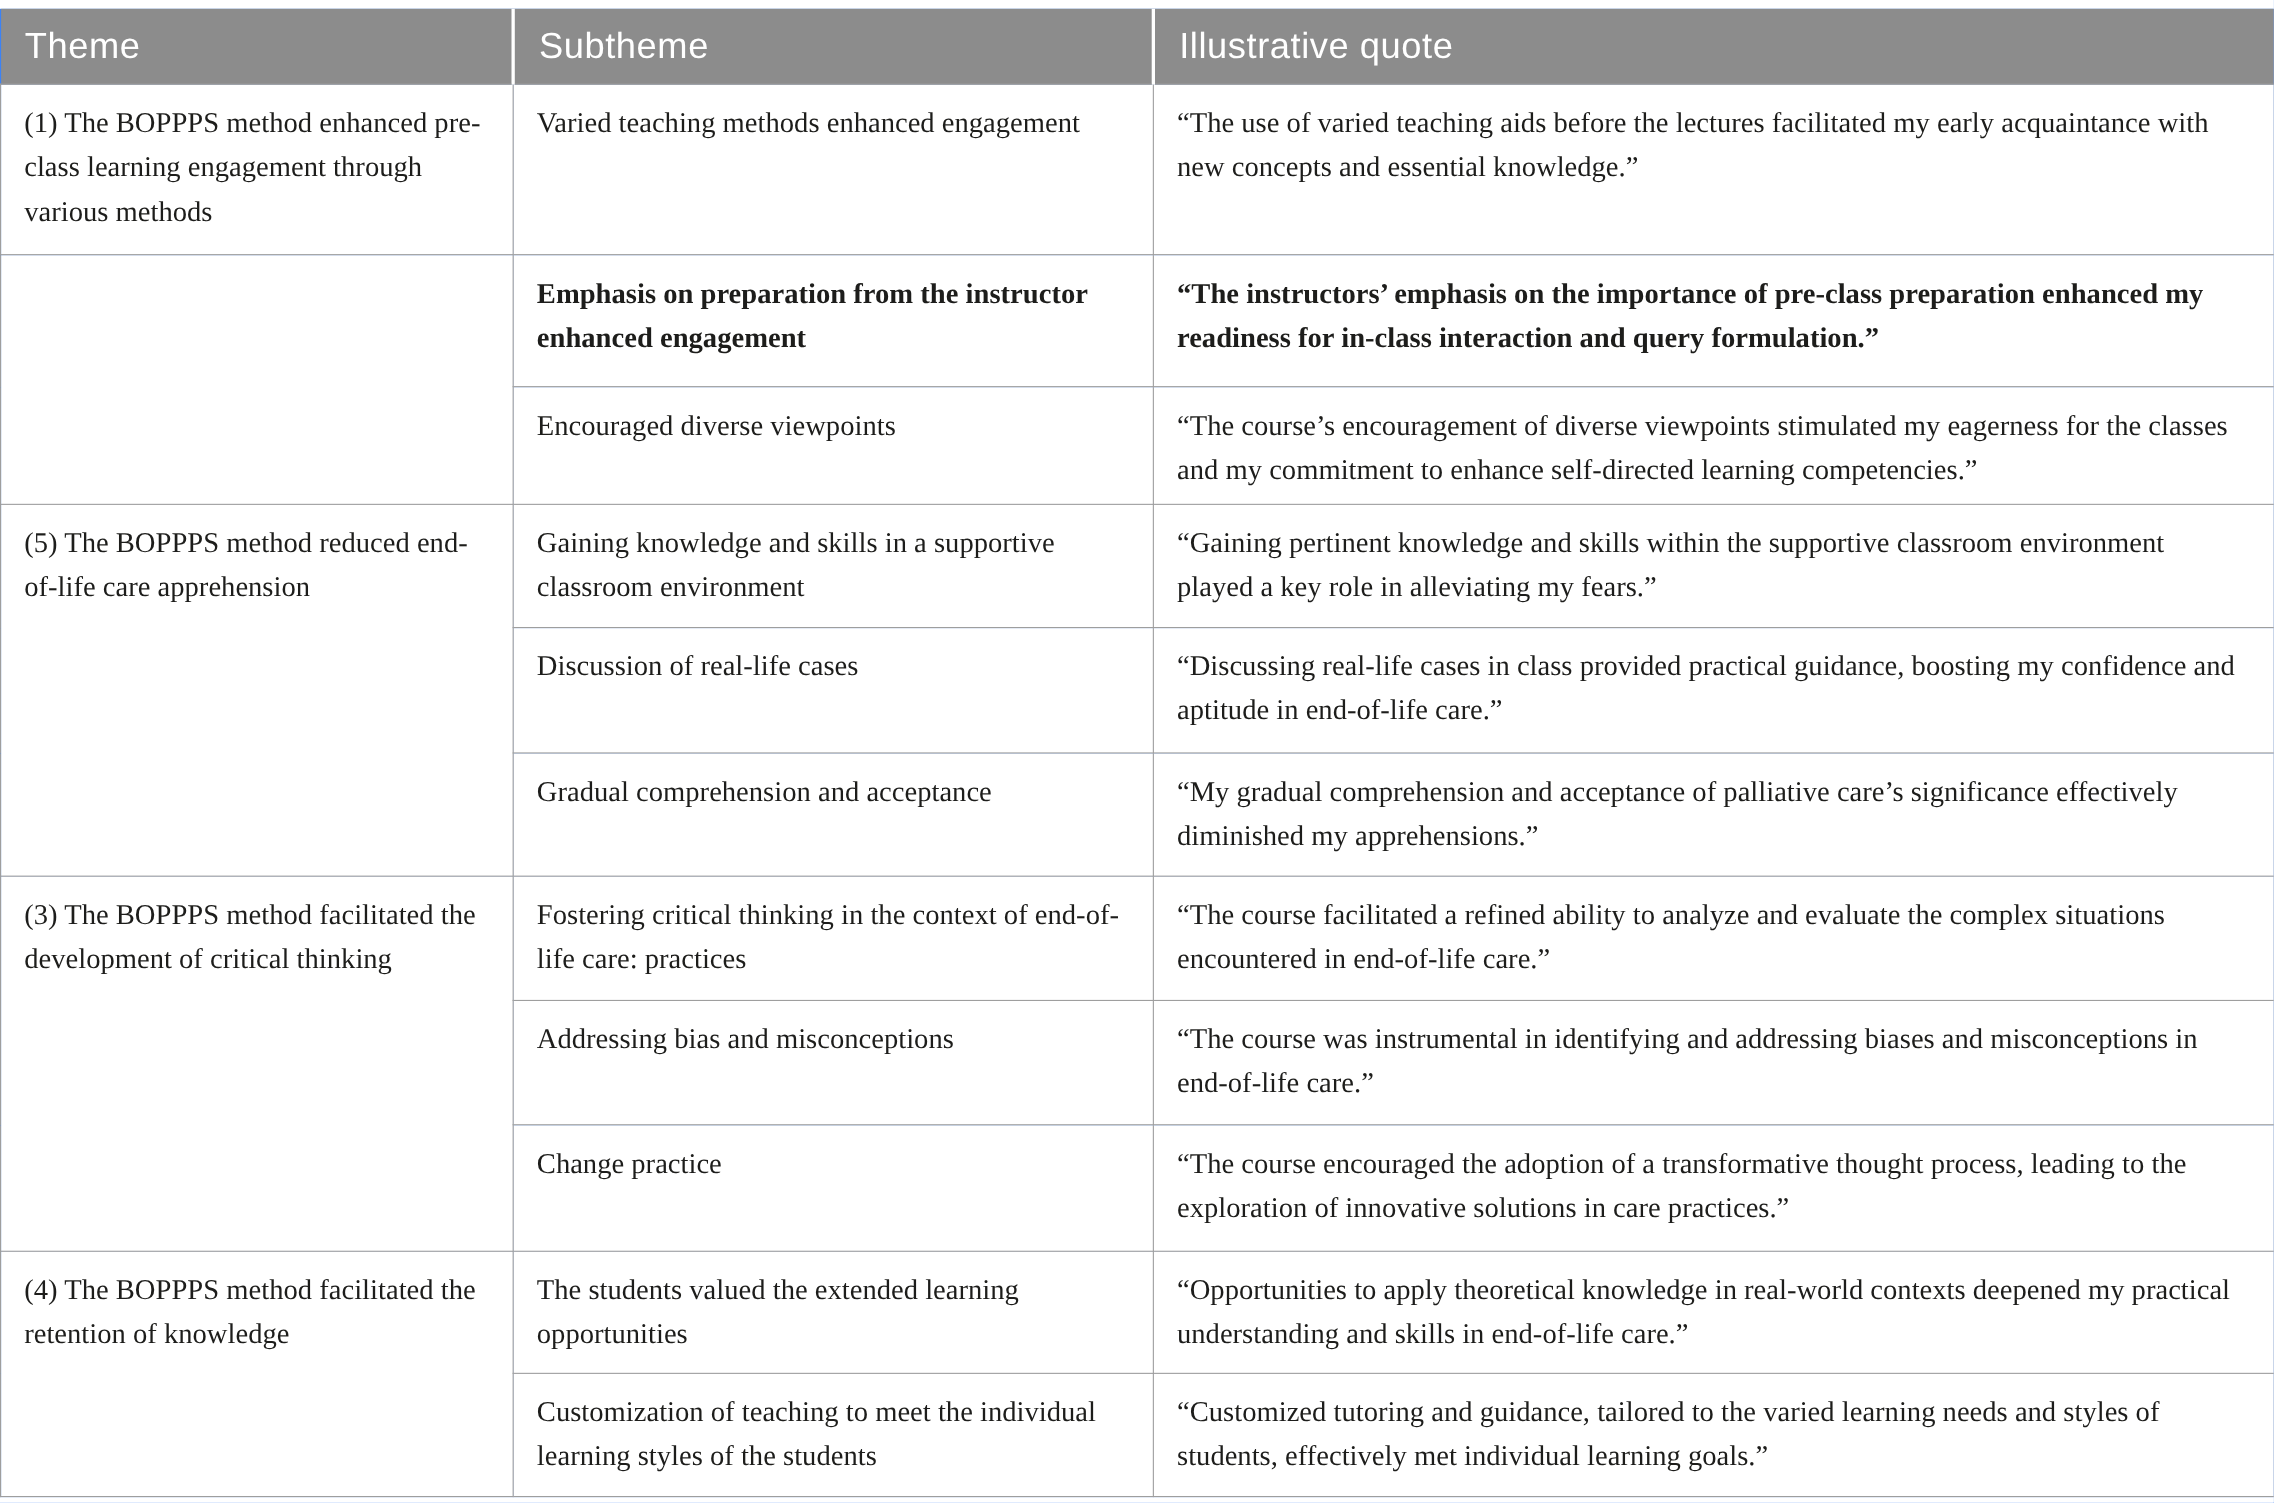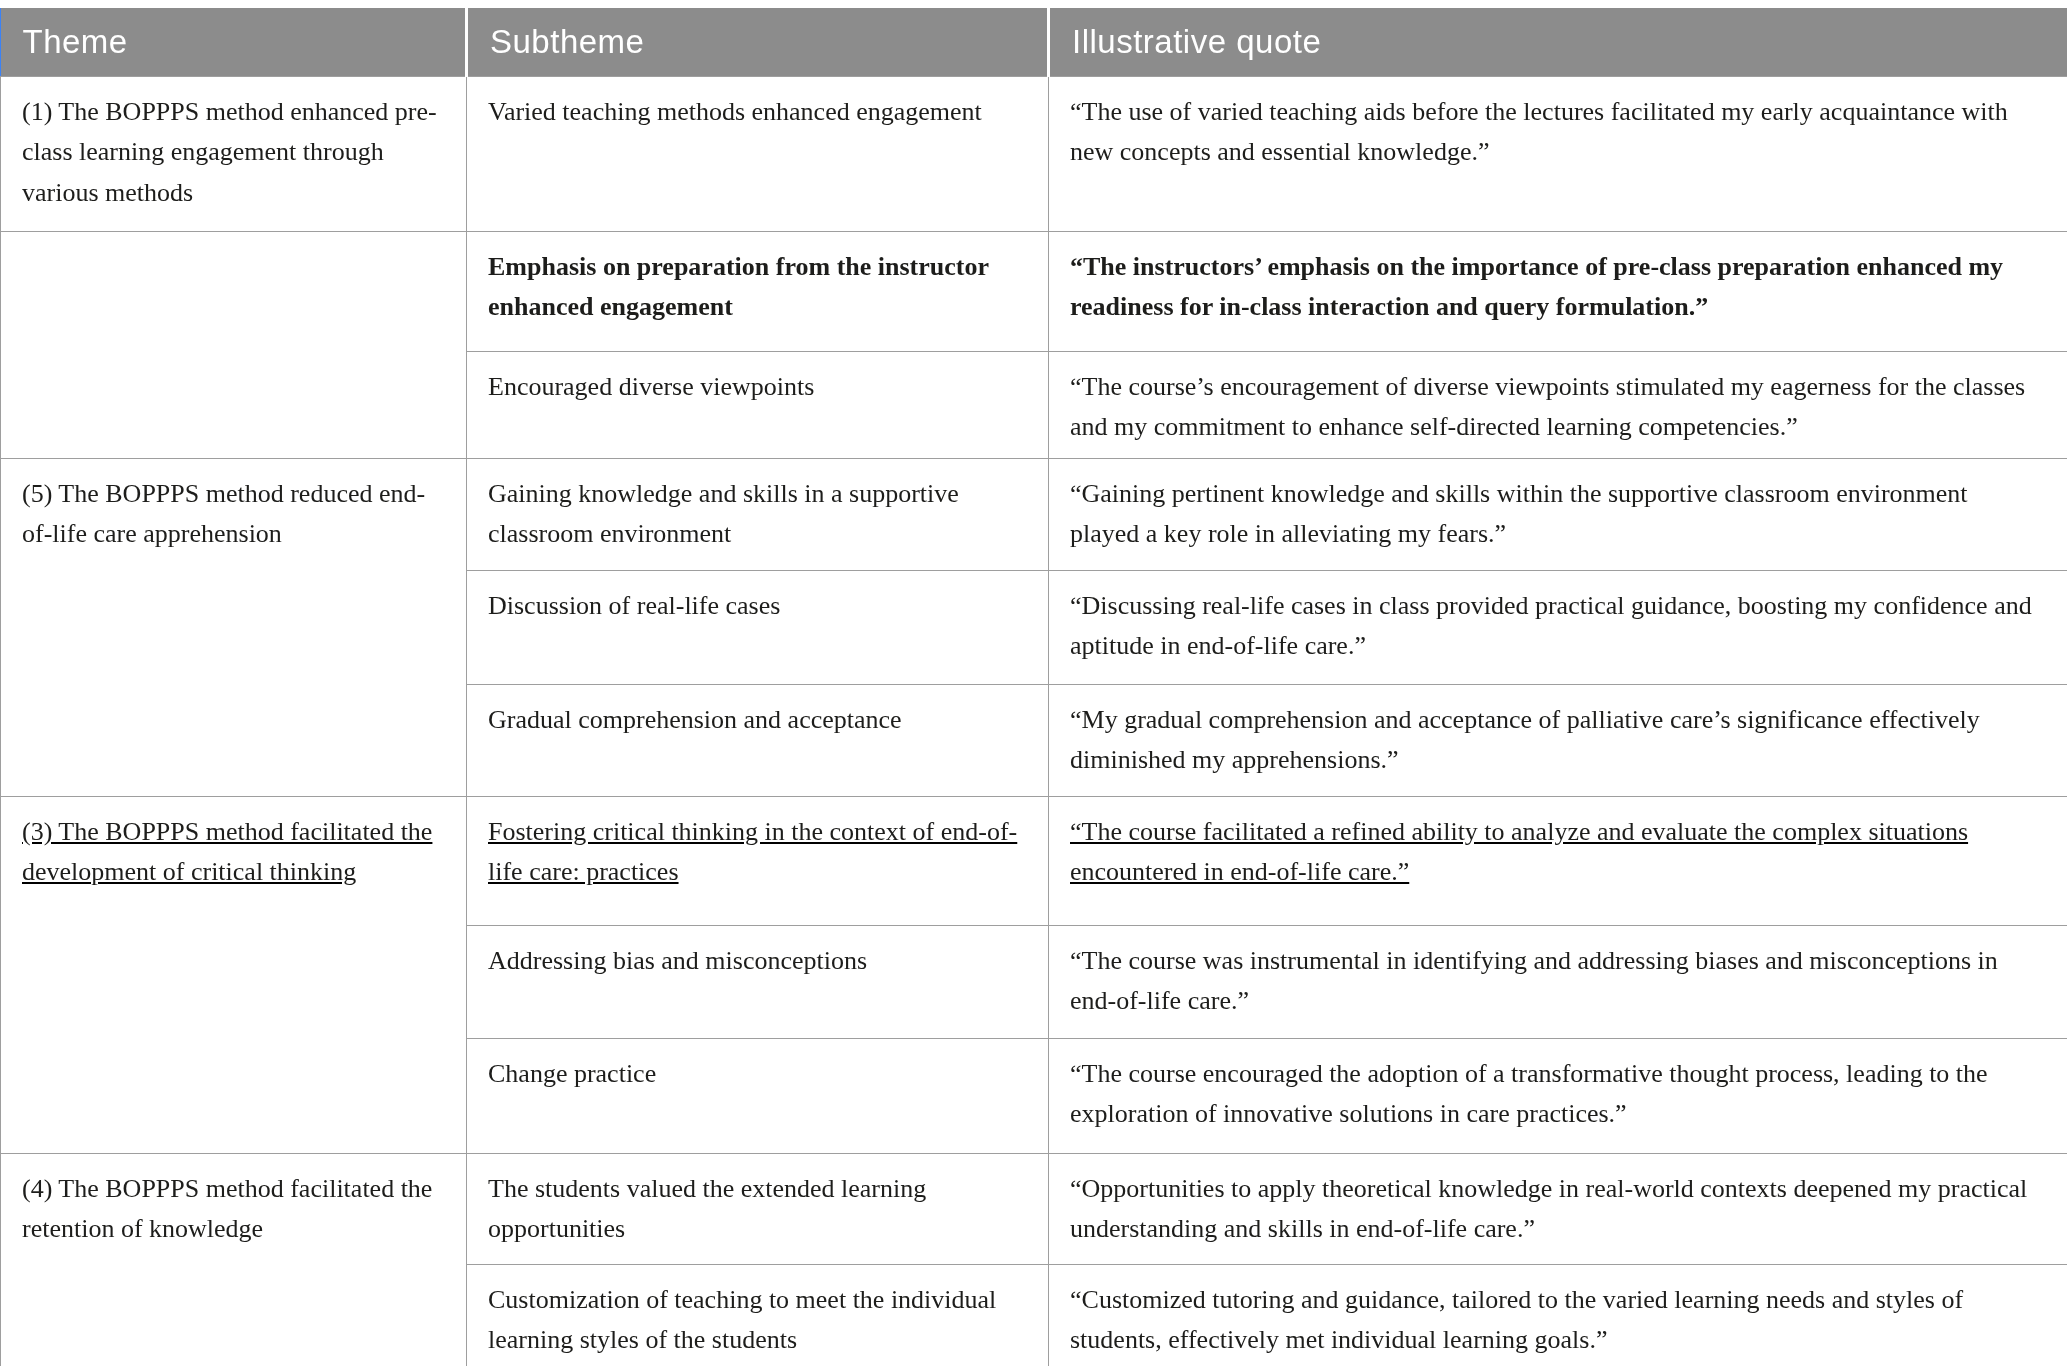--- a/index.html
+++ b/index.html
@@ -51,21 +51,21 @@
     background: #ffffff;
     word-wrap: break-word;
   }
 
   tr.r1  { height: 155px; }
   tr.r2  { height: 120px; font-weight: bold; }
   tr.r3  { height: 107px; }
   tr.r4  { height: 112px; }
   tr.r5  { height: 114px; }
   tr.r6  { height: 112px; margin-left: 33px; }
-  tr.r7  { height: 129px; text-decoration: underline; }
+  tr.r7  { height: 113px; }
   tr.r8  { height: 113px; }
   tr.r9  { height: 115px; }
   tr.r10 { height: 111px; }
   tr.r11 { height: 112px; }
 </style>
 </head>
 <body>
 
 <table class="themes-table">
   <colgroup>

